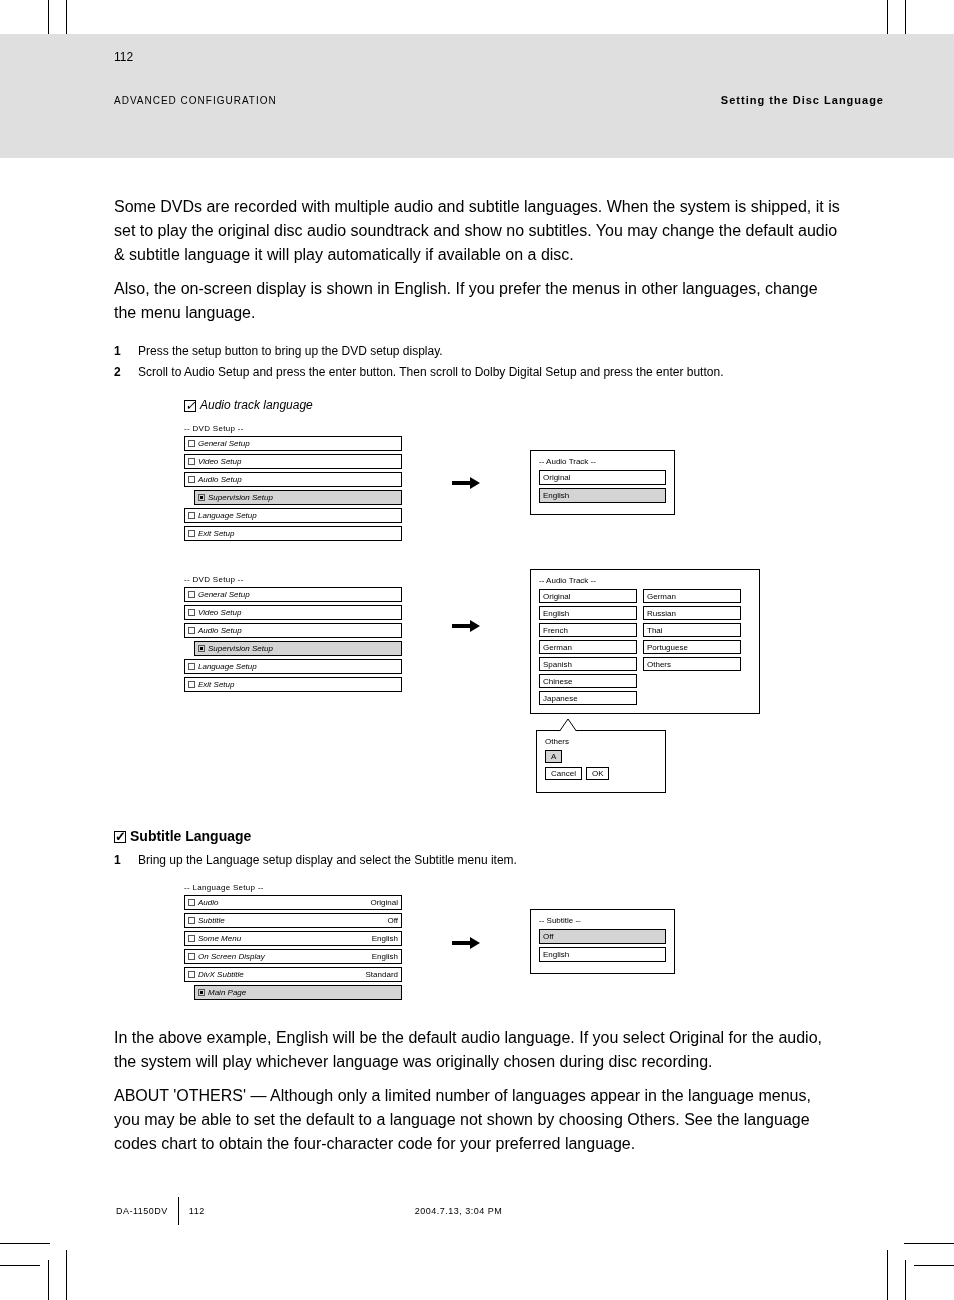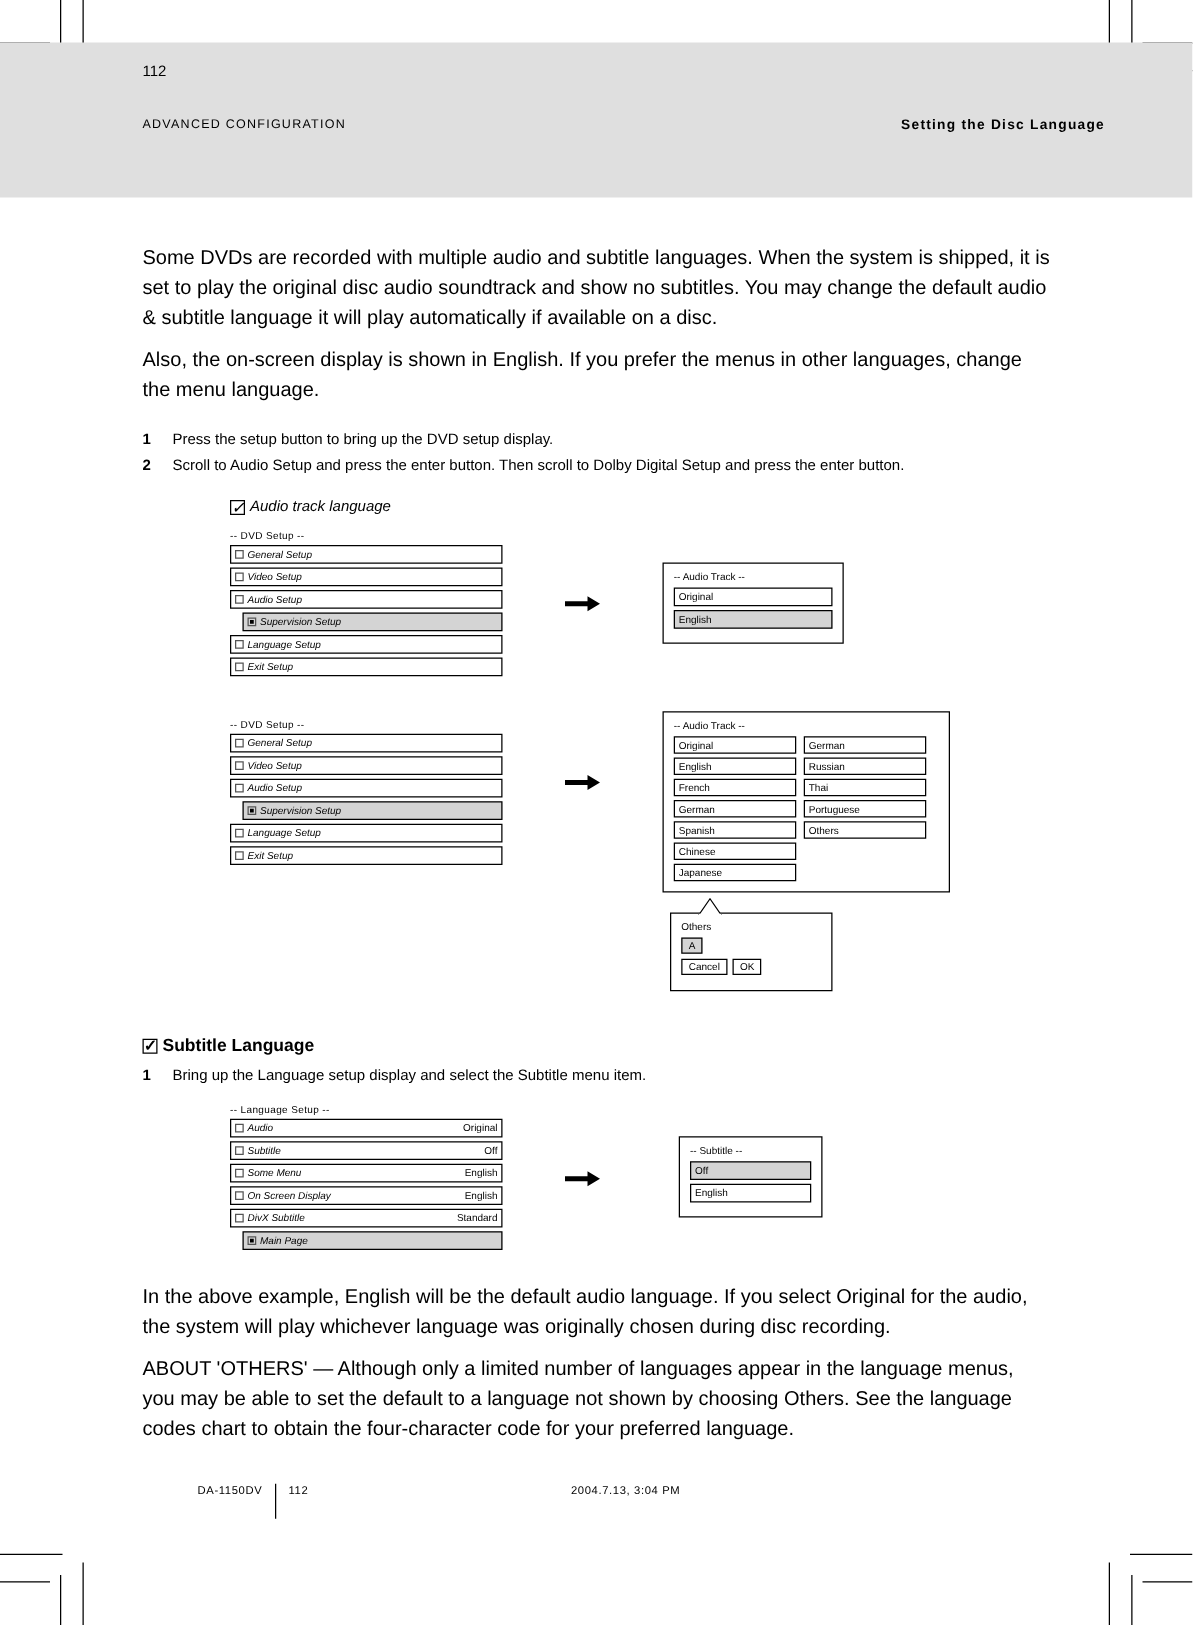--- a/index.html
+++ b/index.html
@@ -20,21 +20,21 @@
   .bl1h { bottom: 34px; left: 0; width: 40px; } .bl1v { bottom: 0; left: 48px; height: 40px; }
   .bl2h { bottom: 56px; left: 0; width: 50px; } .bl2v { bottom: 0; left: 66px; height: 50px; }
   .br1h { bottom: 34px; right: 0; width: 40px; } .br1v { bottom: 0; right: 48px; height: 40px; }
   .br2h { bottom: 56px; right: 0; width: 50px; } .br2v { bottom: 0; right: 66px; height: 50px; }
 
   
   .band { position: absolute; top: 34px; left: 0; width: 100%; height: 124px; background: #dfdfdf; }
 
   .header-inner { position: absolute; top: 50px; left: 114px; right: 70px; }
   .page-num { font-size: 12px; margin-bottom: 30px; }
-  .header-line { display: flex; justify-content: space-between; align-items: flex-start; font-size: 10px; letter-spacing: 1px; }
+  .header-line { display: flex; justify-content: space-between; align-items: center; font-size: 10px; letter-spacing: 1px; }
   .header-right { font-weight: bold; font-size: 11px; }
 
   .content { position: absolute; top: 195px; left: 114px; right: 114px; }
   .para { font-size: 16px; line-height: 1.5; margin-bottom: 10px; }
   .step { font-size: 12px; line-height: 1.45; display: flex; }
   .step-num { width: 24px; flex-shrink: 0; font-weight: bold; }
   .tick { display: inline-block; width: 12px; height: 12px; border: 1px solid #000; position: relative; vertical-align: middle; margin-right: 4px; }
   .tick::after { content: "✓"; position: absolute; top: -3px; left: 0; font-size: 13px; }
   .section-title { font-size: 14px; font-weight: bold; margin-top: 35px; margin-bottom: 8px; }
 
@@ -64,21 +64,21 @@
   .langcol { width: 98px; }
   .langcol .minirow { border: 1px solid #000; height: 14px; font-size: 8px; padding: 0px 3px; line-height: 13px; margin-bottom: 3px; white-space: nowrap; overflow:hidden; }
   .langcol .minirow.last { margin-bottom: 0; }
 
   .callout { position: relative; border: 1px solid #000; padding: 6px 8px 8px; font-size: 8px; width: 130px; margin-top: 16px; margin-left: 6px; }
   .callout .title { margin-bottom: 4px; }
   .callout .chip { display:inline-block; border:1px solid #000; padding: 1px 5px; font-size: 8px; margin-right: 4px; margin-bottom: 4px; }
   .callout .chip.sel { background:#d4d4d4; }
   .callout svg.tail { position: absolute; top: -13px; left: 18px; width: 26px; height: 14px; }
 
-  .foot { position: absolute; bottom: 85px; left: 116px; font-size: 9px; letter-spacing: 0.5px; display: flex; align-items: flex-start; gap: 10px; margin-left: 42px; }
+  .foot { position: absolute; bottom: 75px; left: 116px; font-size: 9px; letter-spacing: 0.5px; display: flex; align-items: center; gap: 10px; }
   .foot .bar { width: 1px; height: 28px; background: #000; }
 </style>
 </head>
 <body>
 
 <div class="crop tl">
   <div class="h tl1h"></div>
     <div class="v tl1v"></div>
   <div class="h tl2h"></div>
     <div class="v tl2v"></div>
@@ -284,21 +284,21 @@
             <span class="row-inner-icon fill"></span>
             <span class="lbl">Main Page</span>
           </div>
         </div>
     </div>
     <div class="arrow">
       <svg viewBox="0 0 28 14">
           <path d="M0 5 L18 5 L18 1 L28 7 L18 13 L18 9 L0 9 Z" fill="#000"></path>
         </svg>
     </div>
-    <div class="framebox" style="width:115px;margin-left:13px;">
+    <div class="framebox" style="width:145px;">
       <div class="title">-- Subtitle --</div>
       <div id="subtitleboxrows">
           <div class="minirow sel">Off</div>
           <div class="minirow">English</div>
         </div>
     </div>
   </div>
 
   <div class="para" style="margin-top:26px;">In the above example, English will be the default audio language. If you select Original for the audio, the system will play whichever language was originally chosen during disc recording.</div>
   <div class="para">ABOUT 'OTHERS' — Although only a limited number of languages appear in the language menus, you may be able to set the default to a language not shown by choosing Others. See the language codes chart to obtain the four-character code for your preferred language.</div>

